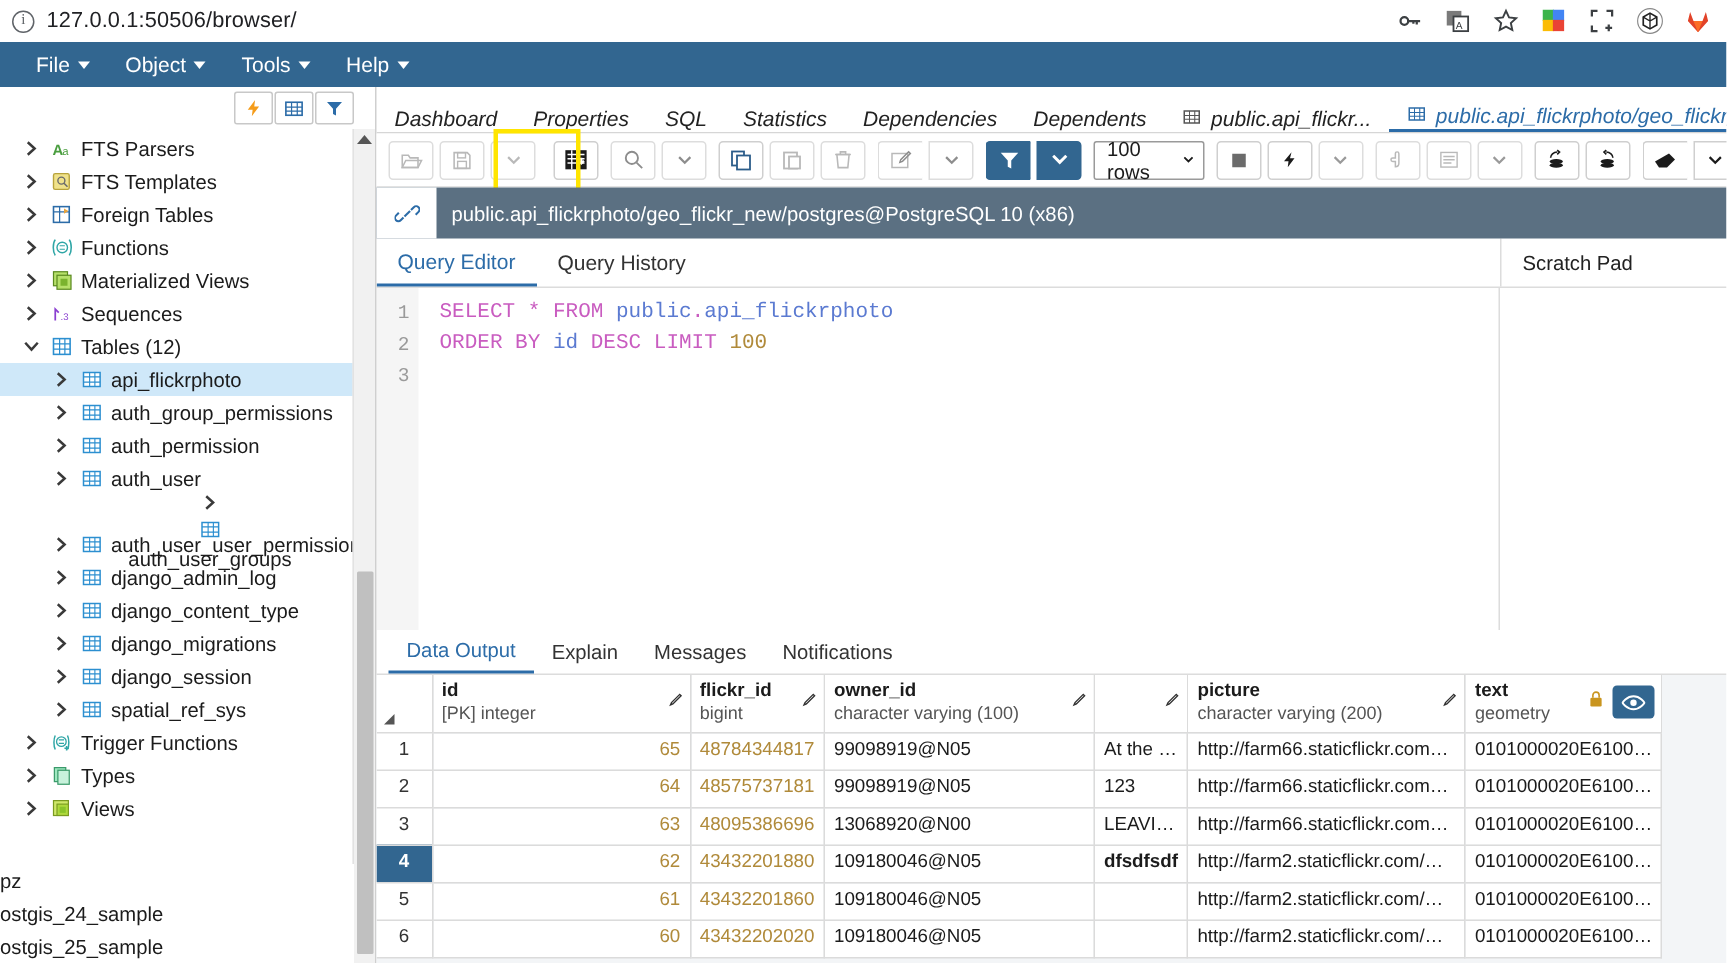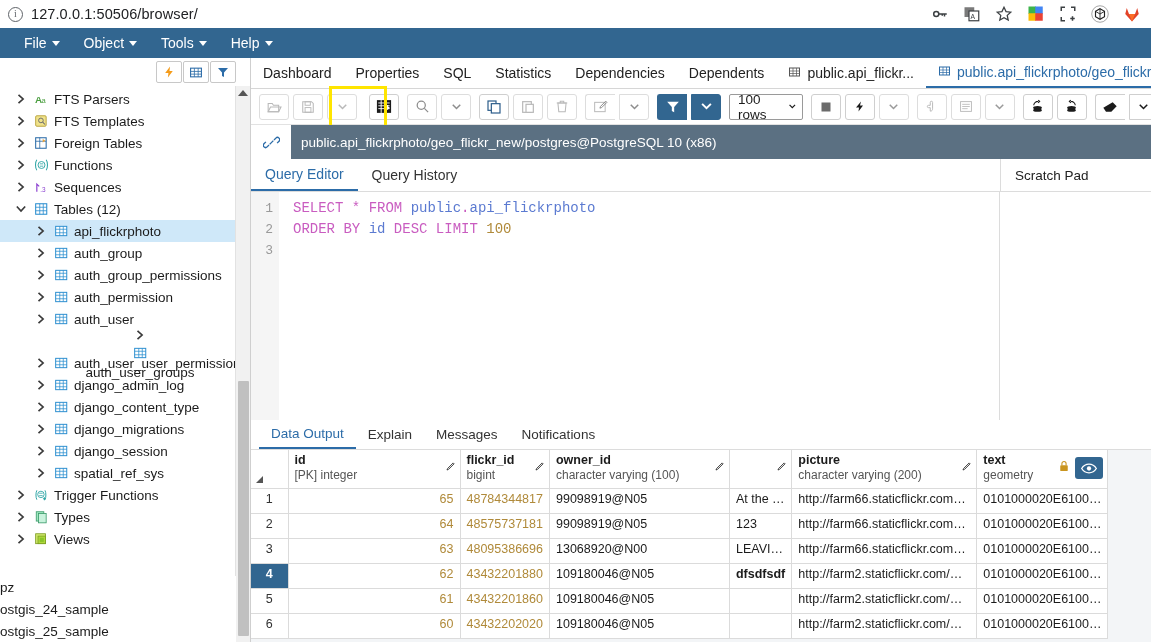--- a/index.html
+++ b/index.html
@@ -154,27 +154,28 @@
 
   .obj-tabs {
     height: 31px;
     display: flex;
     align-items: stretch;
     border-bottom: 1px solid #d6d6d6;
     background: #fff;
     overflow: hidden;
   }
   .otab {
-    display: flex; align-items: center;
+    display: flex; align-items: flex-end;
     padding: 1px 12px;
     font-size: 14px;
     color: #222;
     white-space: nowrap;
     gap: 6px;
     position: relative;
+    font-style: italic;
   }
   .otab.active {
     color: #2c6ca8;
     border-bottom: 2px solid #2c6ca8;
   }
   .otab .grid-glyph { color: #555; font-size: 13px; }
   .otab.active .grid-glyph { color: #2c6ca8; }
 
   
   .qtoolbar {
@@ -505,20 +506,35 @@
             <span>Functions</span>
           </div>
           <div class="tnode" style="padding-left: 14px;">
             <span class="chev">
               <svg width="8" height="10" viewBox="0 0 9 12">
                 <path d="M1.5 1l5.5 5-5.5 5" stroke="#3a3a3a" stroke-width="2" fill="none"></path>
               </svg>
             </span>
             <span class="tico">
               <svg width="15" height="14" viewBox="0 0 24 24">
+                <rect x="2" y="2" width="16" height="16" fill="#b6e06a" stroke="#5b8a20" stroke-width="1.4"></rect>
+                <rect x="6" y="6" width="16" height="16" fill="#b6e06a" stroke="#5b8a20" stroke-width="1.4"></rect>
+                <rect x="10" y="10" width="8" height="8" fill="#7ab32e"></rect>
+              </svg>
+            </span>
+            <span>Materialized Views</span>
+          </div>
+          <div class="tnode" style="padding-left: 14px;">
+            <span class="chev">
+              <svg width="8" height="10" viewBox="0 0 9 12">
+                <path d="M1.5 1l5.5 5-5.5 5" stroke="#3a3a3a" stroke-width="2" fill="none"></path>
+              </svg>
+            </span>
+            <span class="tico">
+              <svg width="15" height="14" viewBox="0 0 24 24">
                 <path d="M4 20V7l4 4" stroke="#8a3fd0" stroke-width="2" fill="none"></path>
                 <text x="10" y="20" font-size="11" fill="#8a3fd0" font-family="sans-serif">.3</text>
               </svg>
             </span>
             <span>Sequences</span>
           </div>
           <div class="tnode" style="padding-left: 14px;">
             <span class="chev">
               <svg width="10" height="8" viewBox="0 0 12 9">
                 <path d="M1 1.5l5 5.5 5-5.5" stroke="#3a3a3a" stroke-width="2" fill="none"></path>
@@ -538,34 +554,20 @@
                 <path d="M1.5 1l5.5 5-5.5 5" stroke="#3a3a3a" stroke-width="2" fill="none"></path>
               </svg>
             </span>
             <span class="tico">
               <svg width="15" height="14" viewBox="0 0 24 24">
                 <rect x="2" y="4" width="19" height="16" fill="#fff" stroke="#2c8fd0" stroke-width="1.7"></rect>
                 <path d="M2 9h19M2 15h19M9 4v16M15 4v16" stroke="#2c8fd0" stroke-width="1.3"></path>
               </svg>
             </span>
             <span>api_flickrphoto</span>
-          </div>
-          <div class="tnode" style="padding-left: 34px;">
-            <span class="chev">
-              <svg width="8" height="10" viewBox="0 0 9 12">
-                <path d="M1.5 1l5.5 5-5.5 5" stroke="#3a3a3a" stroke-width="2" fill="none"></path>
-              </svg>
-            </span>
-            <span class="tico">
-              <svg width="15" height="14" viewBox="0 0 24 24">
-                <rect x="2" y="4" width="19" height="16" fill="#fff" stroke="#2c8fd0" stroke-width="1.7"></rect>
-                <path d="M2 9h19M2 15h19M9 4v16M15 4v16" stroke="#2c8fd0" stroke-width="1.3"></path>
-              </svg>
-            </span>
-            <span>auth_group</span>
           </div>
           <div class="tnode" style="padding-left: 34px;">
             <span class="chev">
               <svg width="8" height="10" viewBox="0 0 9 12">
                 <path d="M1.5 1l5.5 5-5.5 5" stroke="#3a3a3a" stroke-width="2" fill="none"></path>
               </svg>
             </span>
             <span class="tico">
               <svg width="15" height="14" viewBox="0 0 24 24">
                 <rect x="2" y="4" width="19" height="16" fill="#fff" stroke="#2c8fd0" stroke-width="1.7"></rect>

